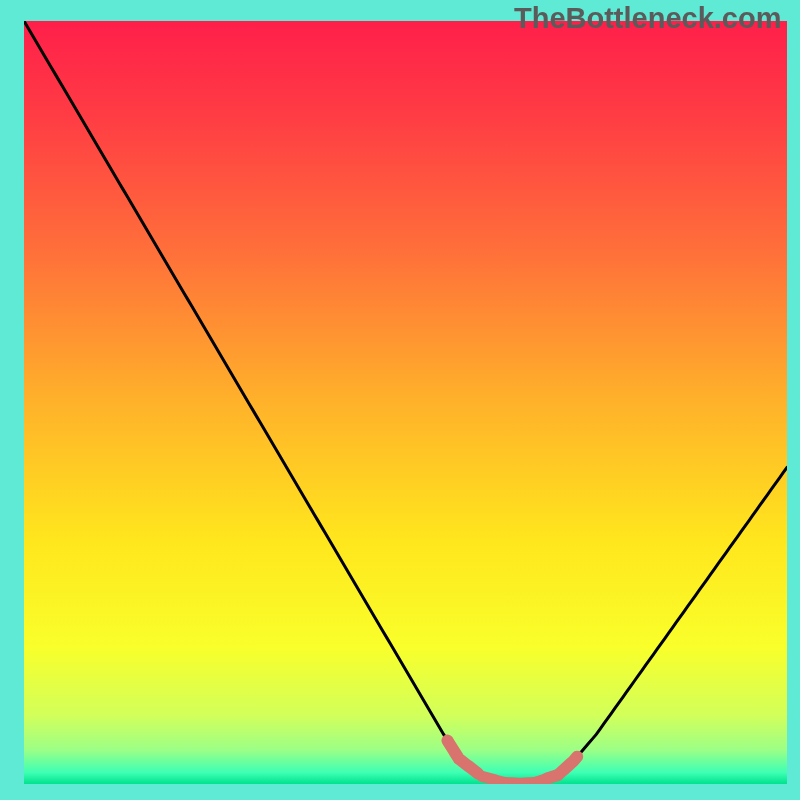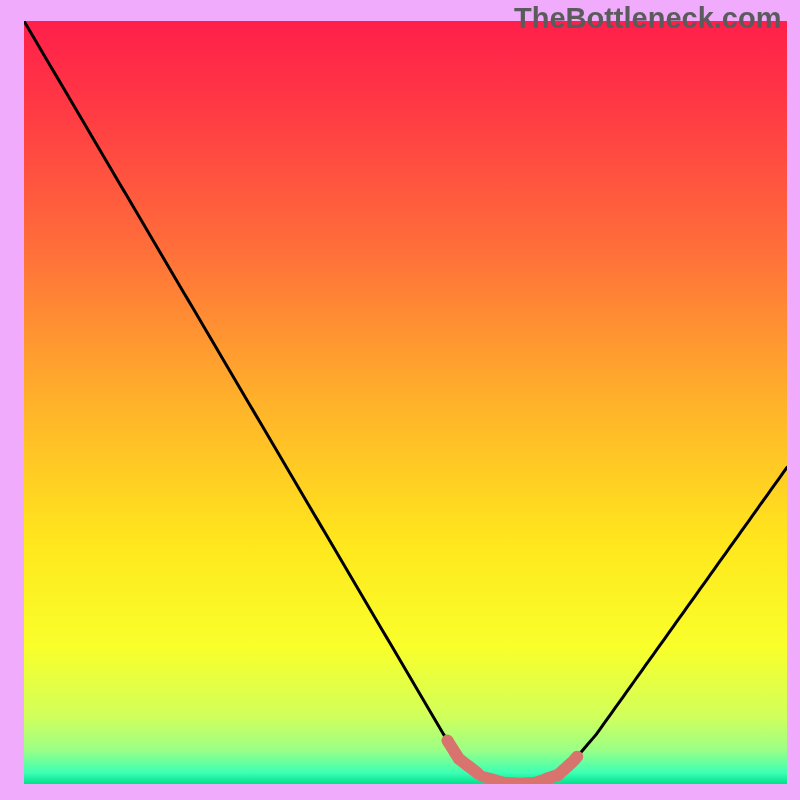--- a/index.html
+++ b/index.html
@@ -9,21 +9,21 @@
     height: 800px;
     background: #000;
     overflow: hidden;
   }
   .frame {
     position: absolute;
     left: 0;
     top: 0;
     width: 800px;
     height: 800px;
-    background: #f0abfc;
+    background: #5eead4;
   }
   .plot-wrap {
     position: absolute;
     overflow: hidden;
   }
   .plot {
     position: absolute;
     inset: 0;
   }
   .gradient {

